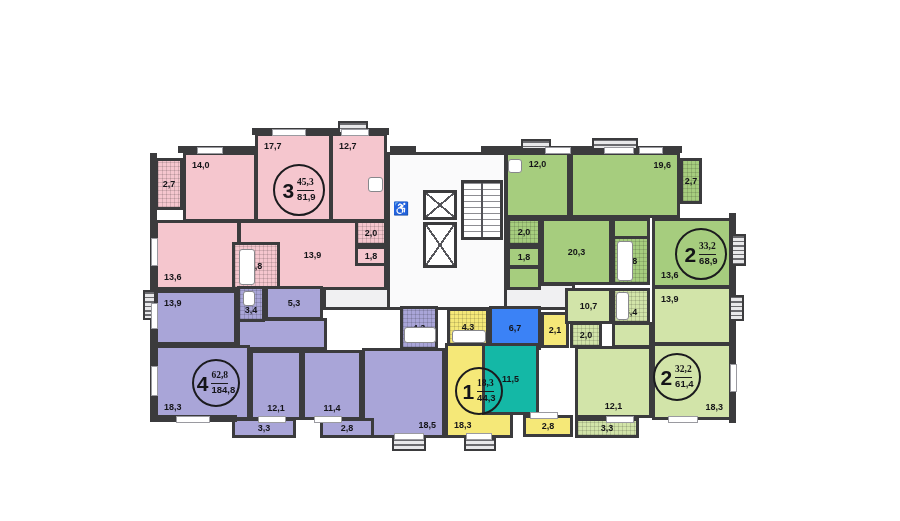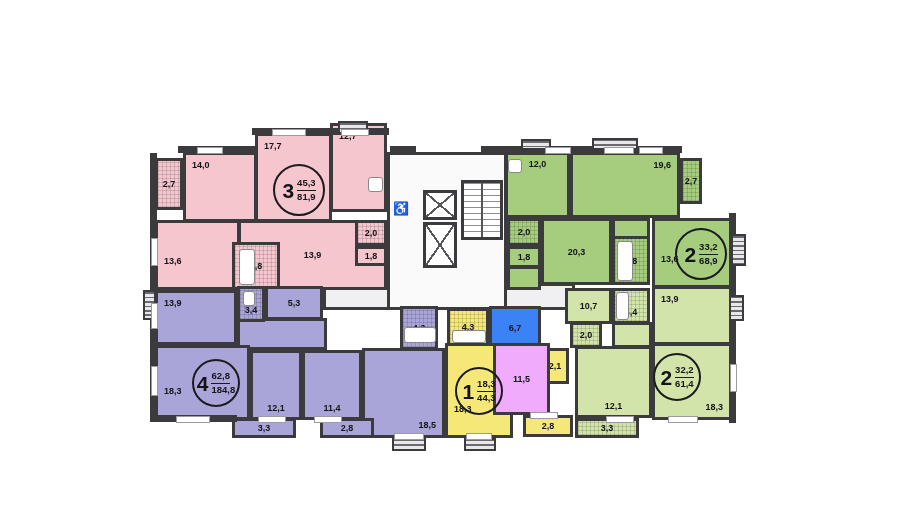--- a/index.html
+++ b/index.html
@@ -8,59 +8,59 @@
   .room{position:absolute;box-sizing:border-box;border:3px solid #3b3b3d;}
   .hatch{background-image:
       repeating-linear-gradient(0deg, rgba(0,0,0,.13) 0 1px, transparent 1px 4px),
       repeating-linear-gradient(90deg, rgba(0,0,0,.13) 0 1px, transparent 1px 4px);}
   .lab{position:absolute;font-size:9px;font-weight:700;color:#141418;white-space:nowrap;}
   .lab.c{left:50%;top:50%;transform:translate(-50%,-50%);}
   .lab.t{left:50%;top:4px;transform:translateX(-50%);}
   .lab.b{left:50%;bottom:4px;transform:translateX(-50%);}
   .lab.tl{left:6px;top:5px;}
   .lab.tr{right:6px;top:5px;}
-  .lab.bl{left:6px;bottom:21px;}
+  .lab.bl{left:6px;bottom:5px;}
   .lab.br{right:6px;bottom:5px;}
   .wallseg{position:absolute;background:#3b3b3d;}
   .window{position:absolute;background:#fff;border:1px solid #9a9aa0;box-sizing:border-box;}
   .vent{position:absolute;box-sizing:border-box;border:2px solid #3b3b3d;
         background:repeating-linear-gradient(180deg,#6a6a6e 0 1.5px,#e8e8ea 1.5px 4.5px);}
   .fixture{position:absolute;background:#fff;border:1px solid #88888c;border-radius:3px;box-sizing:border-box;}
   .corridor{position:absolute;box-sizing:border-box;border:3px solid #3b3b3d;}
   .lift{position:absolute;box-sizing:border-box;border:3px solid #3b3b3d;background-color:#fff;
         background-image:
          linear-gradient(to top right, transparent calc(50% - 1px), #55555a calc(50% - 1px) calc(50% + 1px), transparent calc(50% + 1px)),
          linear-gradient(to bottom right, transparent calc(50% - 1px), #55555a calc(50% - 1px) calc(50% + 1px), transparent calc(50% + 1px));}
   .stairs{position:absolute;box-sizing:border-box;border:3px solid #3b3b3d;background-color:#fff;
         background-image:
          linear-gradient(to right, transparent calc(50% - 1px), #55555a calc(50% - 1px) calc(50% + 1px), transparent calc(50% + 1px)),
          repeating-linear-gradient(180deg,#8d8d92 0 1px, transparent 1px 6px);}
   .badge{position:absolute;box-sizing:border-box;border:2px solid #1b1b1e;border-radius:50%;
          display:flex;align-items:center;justify-content:center;gap:3px;}
   .badge .bt{font-size:21px;font-weight:700;color:#141418;line-height:1;}
   .badge .frac{display:flex;flex-direction:column;align-items:flex-start;font-size:9.5px;font-weight:700;color:#141418;line-height:1.25;}
-  .badge .frac .u{border-bottom:1.5px solid #1b1b1e;padding-bottom:1px;}
+  .badge .frac .u{border-bottom:1.5px solid #1b1b1e;padding-bottom:1px;font-family:Liberation Serif, serif;}
   .wicon{position:absolute;font-size:13px;color:#55555a;line-height:1;}
 </style>
 </head>
 <body>
 
 <div id="stage">
     <div class="corridor" style="left: 323px; top: 283px; width: 252px; height: 27px; background: rgb(240, 240, 242);"></div>
     <div class="corridor" style="left: 387px; top: 152px; width: 120px; height: 158px; background: rgb(250, 250, 251);"></div>
     <div class="room hatch" style="left: 155px; top: 158px; width: 28px; height: 52px; background-color: rgb(245, 198, 206);">
       <span class="lab c">2,7</span>
     </div>
     <div class="room" style="left: 183px; top: 152px; width: 74px; height: 70px; background-color: rgb(245, 198, 206);">
       <span class="lab tl">14,0</span>
     </div>
     <div class="room" style="left: 255px; top: 133px; width: 77px; height: 89px; background-color: rgb(245, 198, 206);">
       <span class="lab tl">17,7</span>
     </div>
-    <div class="room" style="left: 330px; top: 123px; width: 57px; height: 89px; background-color: rgb(245, 198, 206);">
+    <div class="room" style="left: 330px; top: 133px; width: 57px; height: 89px; background-color: rgb(245, 198, 206);">
       <span class="lab tl">12,7</span>
     </div>
     <div class="room" style="left: 155px; top: 220px; width: 85px; height: 70px; background-color: rgb(245, 198, 206);">
       <span class="lab bl">13,6</span>
     </div>
     <div class="room" style="left: 238px; top: 220px; width: 149px; height: 70px; background-color: rgb(245, 198, 206);">
       <span class="lab c">13,9</span>
     </div>
     <div class="room hatch" style="left: 232px; top: 242px; width: 48px; height: 48px; background-color: rgb(245, 198, 206);">
       <span class="lab c">4,8</span>
@@ -101,27 +101,27 @@
     </div>
     <div class="room" style="left: 320px; top: 418px; width: 54px; height: 20px; background-color: rgb(169, 165, 216);">
       <span class="lab c">2,8</span>
     </div>
     <div class="room hatch" style="left: 447px; top: 308px; width: 42px; height: 38px; background-color: rgb(245, 232, 120);">
       <span class="lab c">4,3</span>
     </div>
     <div class="room" style="left: 489px; top: 306px; width: 52px; height: 44px; background-color: #3b82f6;">
       <span class="lab c">6,7</span>
     </div>
-    <div class="room" style="left: 541px; top: 312px; width: 28px; height: 36px; background-color: rgb(245, 232, 120); margin-top: 36px;">
+    <div class="room" style="left: 541px; top: 312px; width: 28px; height: 36px; background-color: rgb(245, 232, 120);">
       <span class="lab c">2,1</span>
     </div>
     <div class="room" style="left: 445px; top: 343px; width: 68px; height: 95px; background-color: rgb(245, 232, 120);">
       <span class="lab bl">18,3</span>
     </div>
-    <div class="room" style="left: 493px; top: 343px; width: 57px; height: 72px; background-color: #f0abfc;">
+    <div class="room" style="left: 482px; top: 343px; width: 57px; height: 72px; background-color: #14b8a6;">
       <span class="lab c">11,5</span>
     </div>
     <div class="room" style="left: 523px; top: 415px; width: 50px; height: 22px; background-color: rgb(245, 232, 120);">
       <span class="lab c">2,8</span>
     </div>
     <div class="room" style="left: 505px; top: 152px; width: 65px; height: 66px; background-color: rgb(166, 205, 126);">
       <span class="lab t">12,0</span>
     </div>
     <div class="room" style="left: 570px; top: 152px; width: 110px; height: 66px; background-color: rgb(166, 205, 126);">
       <span class="lab tr">19,6</span>

